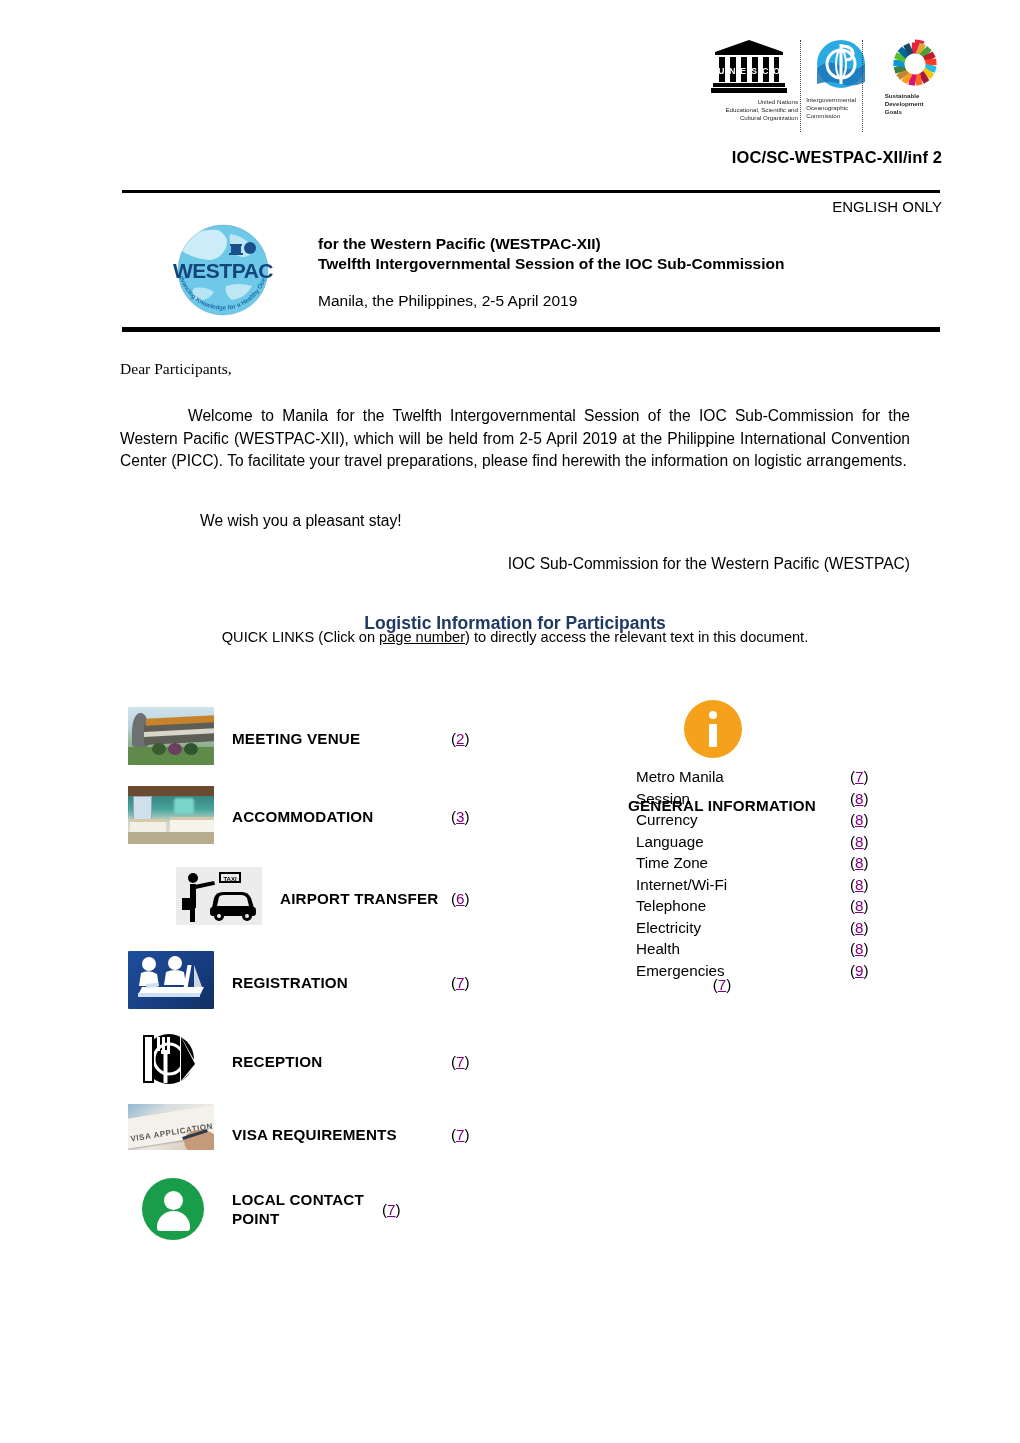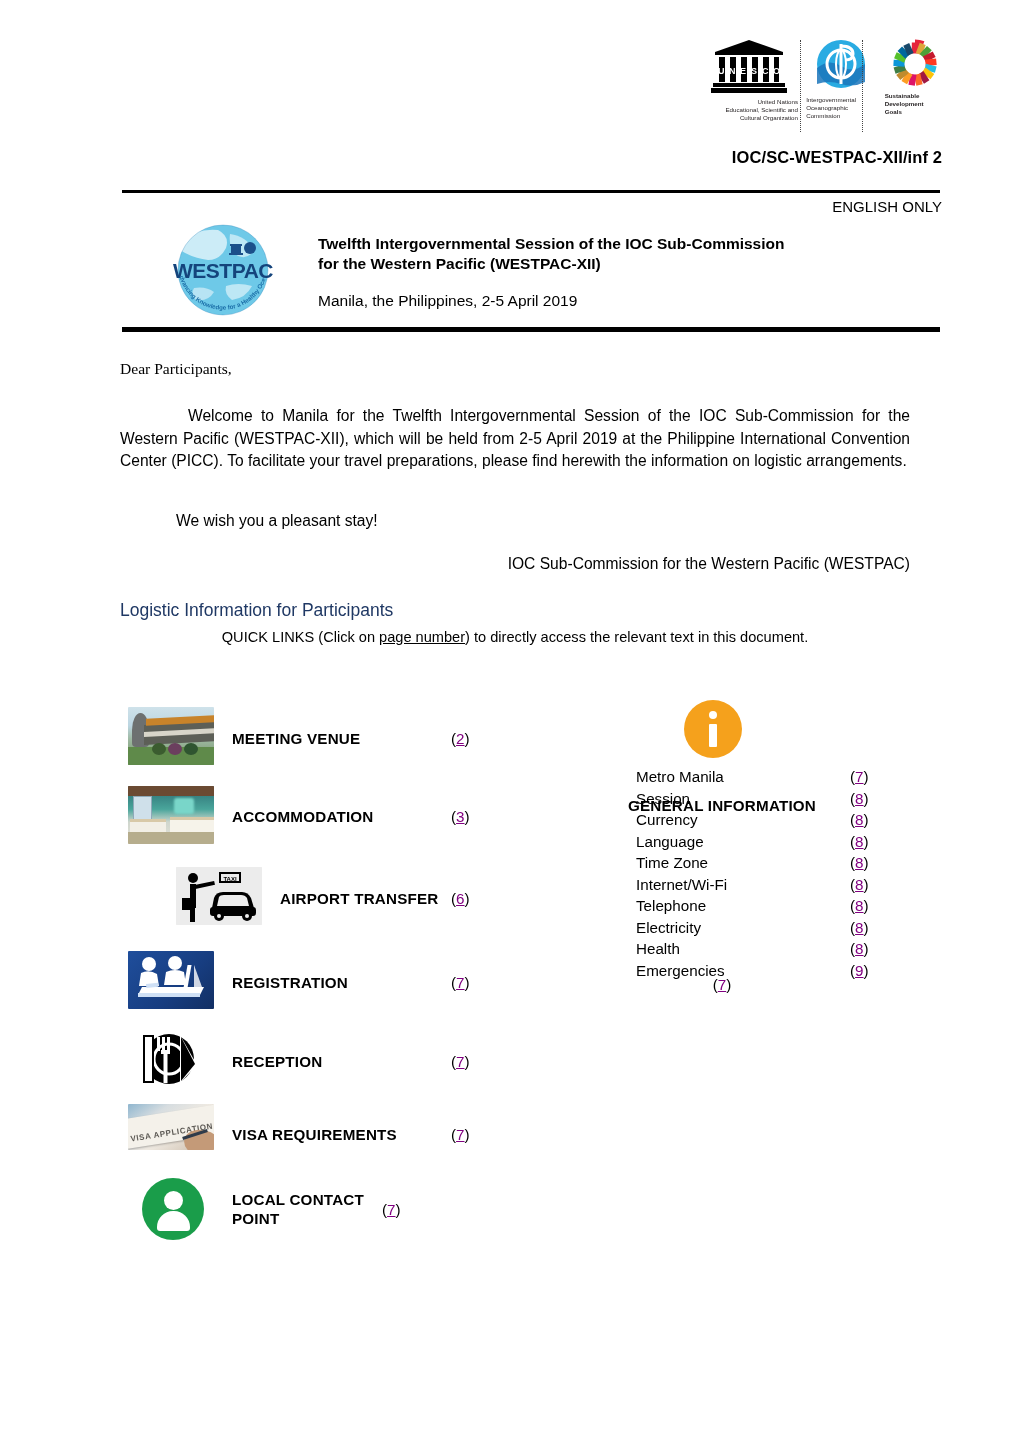--- a/index.html
+++ b/index.html
@@ -142,43 +142,44 @@
     left: 120px;
     top: 405px;
     width: 790px;
     font-size: 15.6px;
     line-height: 22.5px;
     text-align: justify;
     text-indent: 68px;
   }
   .para-wish {
     position: absolute;
-    left: 108px;
+    left: 132px;
     top: 512px;
     width: 790px;
     font-size: 15.6px;
     text-indent: 68px;
   }
   .signature {
     position: absolute;
     left: 120px;
     top: 555px;
     width: 790px;
     font-size: 15.6px;
     text-align: right;
   }
 
   
   .section-title {
     position: absolute;
     left: 120px;
-    top: 600px;
+    top: 613px;
     width: 790px;
+    text-align: center;
     font-size: 17.5px;
-    font-weight: normal;
+    font-weight: bold;
     color: #1f3864;
   }
   .quick-links-note {
     position: absolute;
     left: 120px;
     top: 629px;
     width: 790px;
     text-align: center;
     font-size: 14.6px;
   }
@@ -515,22 +516,22 @@
       <circle cx="82" cy="28" r="6" fill="#1b4f8a"></circle>
       <text x="55" y="58" text-anchor="middle" font-family="Liberation Sans, sans-serif" font-size="21" font-weight="bold" fill="#14447c" letter-spacing="-0.5">WESTPAC</text>
       <path id="wpArc" d="M12 58 A45 45 0 0 0 98 58" fill="none"></path>
       <text font-family="Liberation Sans, sans-serif" font-size="6.2" fill="#1b6fa8" font-weight="bold">
         <textPath href="#wpArc" startOffset="50%" text-anchor="middle">Advancing Knowledge for a Healthy Ocean</textPath>
       </text>
     </svg>
   </div>
 
   <div class="title-block">
+    <div class="title-line">for the Western Pacific (WESTPAC-XII)</div>
     <div class="title-line">Twelfth Intergovernmental Session of the IOC Sub-Commission</div>
-    <div class="title-line">for the Western Pacific (WESTPAC-XII)</div>
     <div class="title-sub">Manila, the Philippines, 2-5 April 2019</div>
   </div>
 
   <div class="rule-bottom"></div>
 
   <div class="salutation">Dear Participants,</div>
   <div class="para-welcome">Welcome to Manila for the Twelfth Intergovernmental Session of the IOC Sub-Commission for the Western Pacific (WESTPAC-XII), which will be held from 2-5 April 2019 at the Philippine International Convention Center (PICC). To facilitate your travel preparations, please find herewith the information on logistic arrangements.</div>
   <div class="para-wish">We wish you a pleasant stay!</div>
   <div class="signature">IOC Sub-Commission for the Western Pacific (WESTPAC)</div>
 

